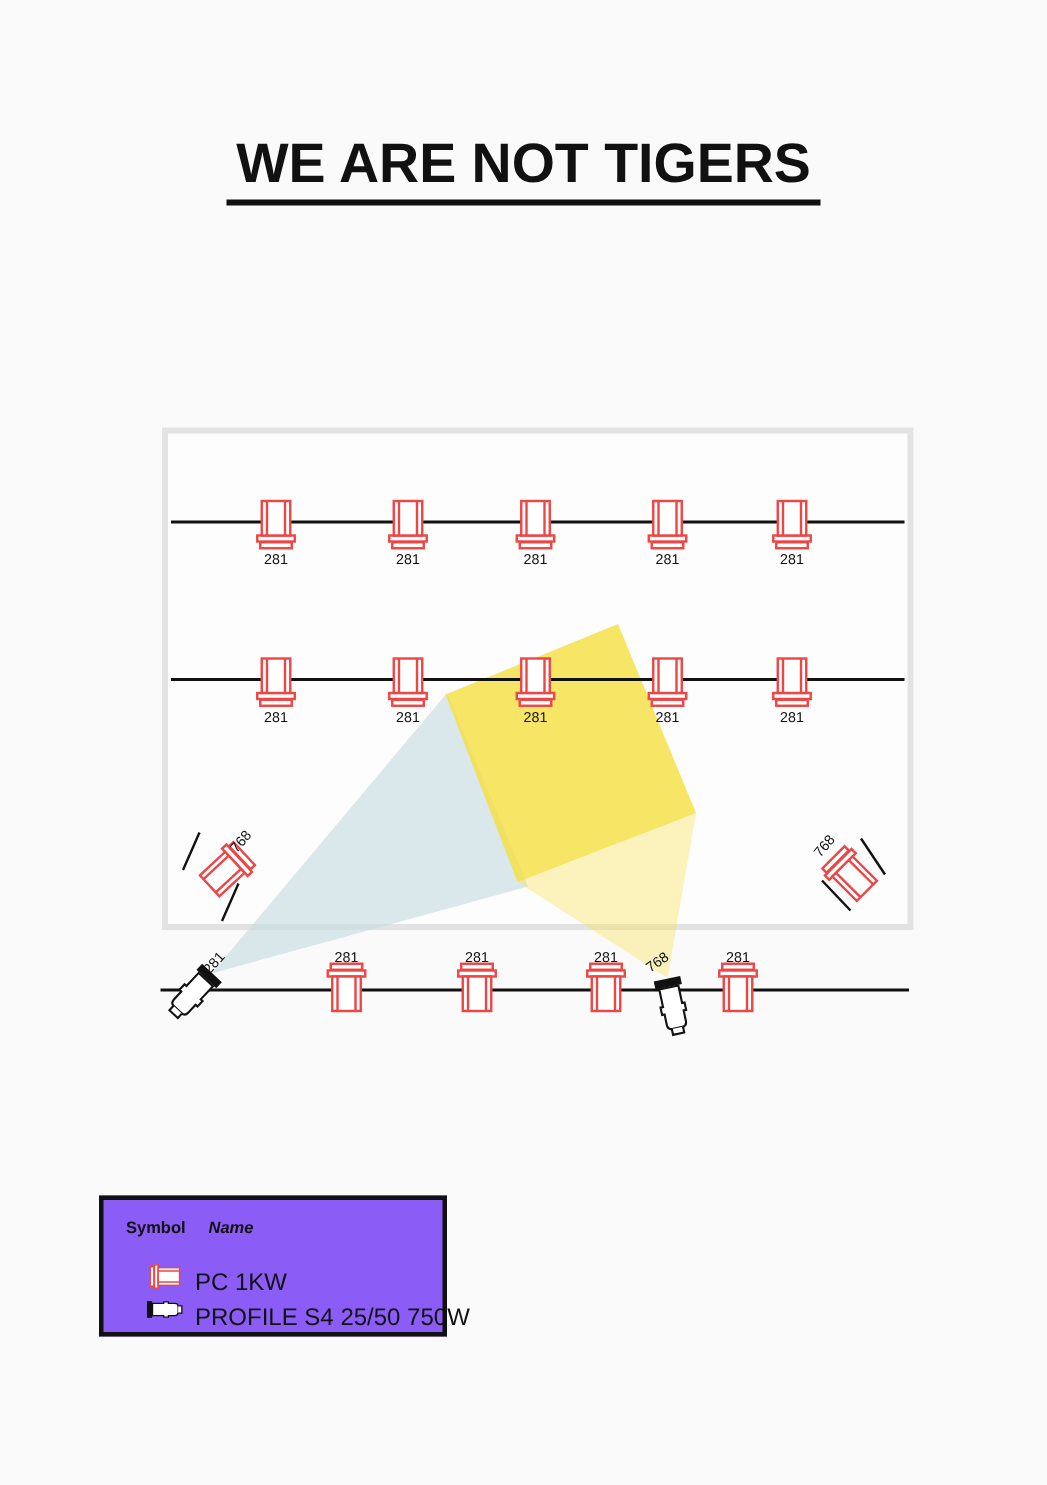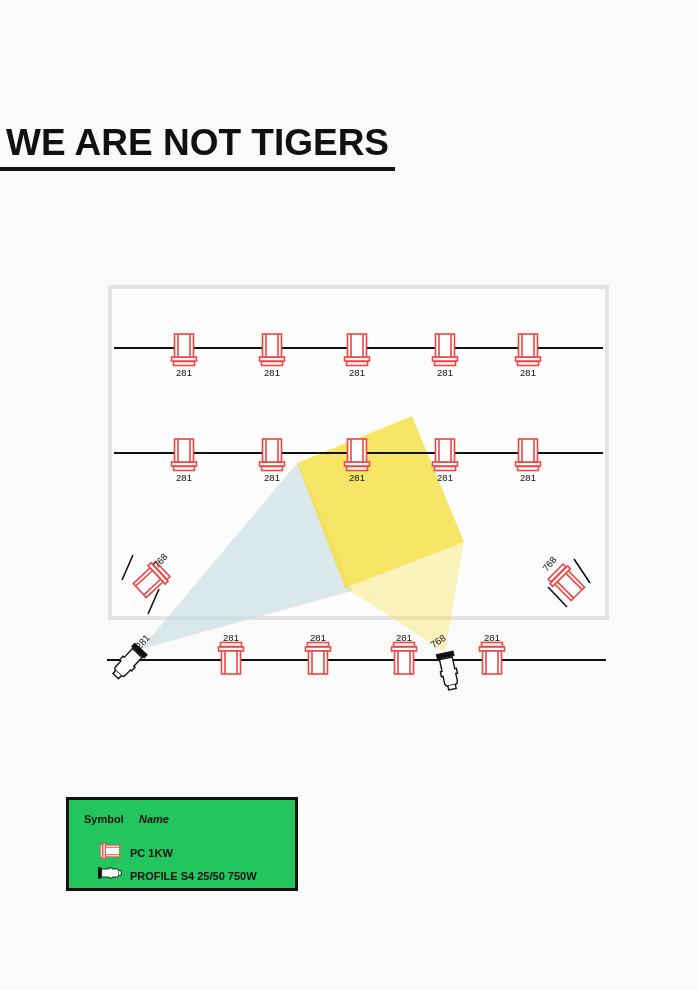--- a/index.html
+++ b/index.html
@@ -4,53 +4,52 @@
 <style>
   html,body{margin:0;padding:0;}
   body{
     width:698px;height:990px;
     background:#fafafa;
     font-family:"Liberation Sans",sans-serif;
     position:relative;overflow:hidden;
   }
   .title-wrap{
     position:absolute;top:88px;left:0;width:698px;
-    text-align:left;
-    margin-top:34px;
+    text-align:center;
   }
   .title-wrap h1{
     display:inline-block;
     margin:0;
     font-size:37px;
     font-weight:bold;
     letter-spacing:0px;
     color:#111;
     border-bottom:4px solid #111;
     padding:0 6px 3px 6px;
   }
   svg.plot{
     position:absolute;top:0;left:0;
   }
   .legend{
     position:absolute;
     left:66px;top:797px;
     width:226px;height:88px;
     border:3px solid #111;
-    background:#22c55e;
+    background:#8b5cf6;
   }
   .legend .hdr{
     position:absolute;top:13px;
     font-size:11px;font-weight:bold;color:#111;
   }
   .legend .hdr.symbol{left:15px;}
   .legend .hdr.name{left:70px;font-style:italic;}
   .legend .row-sym{position:absolute;left:22px;width:40px;text-align:center;}
   .legend .row-name{
     position:absolute;left:61px;
-    font-size:11px;font-weight:bold;color:#111;white-space:nowrap;
+    font-size:16px;font-weight:normal;color:#111;white-space:nowrap;
   }
 </style>
 </head>
 <body>
 
 <div class="title-wrap">
   <h1>WE ARE NOT TIGERS</h1>
 </div>
 
 <svg class="plot" width="698" height="990" viewBox="0 0 698 990">

